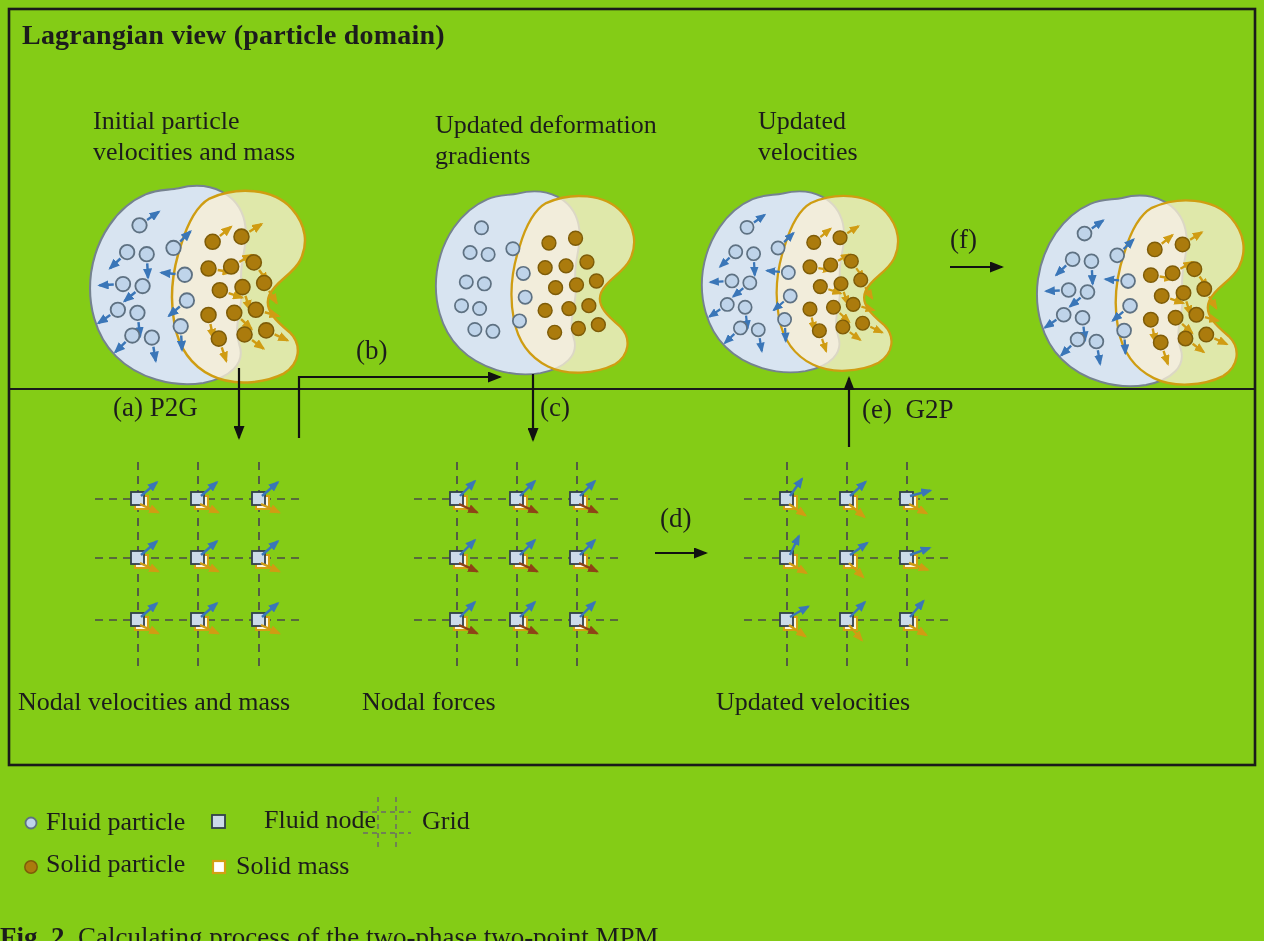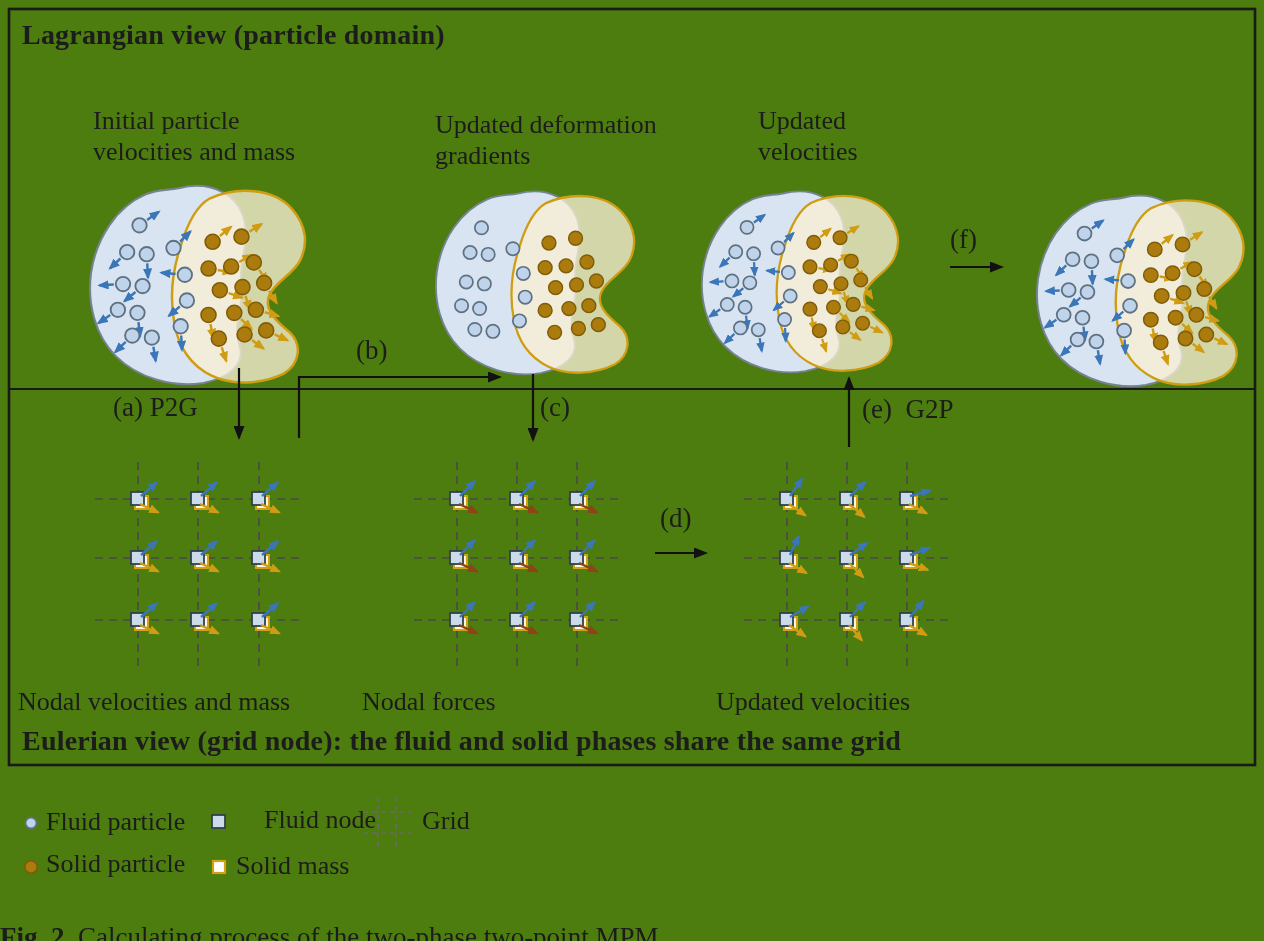--- a/index.html
+++ b/index.html
@@ -1,17 +1,17 @@
 <!DOCTYPE html>
 <html><head>
 <meta charset="utf-8">
 <style>
   html,body{margin:0;padding:0;background:#ffffff;}
   #stage{
-    position:relative;width:1264px;height:941px;background:#4d7c0f;
+    position:relative;width:1264px;height:941px;background:#84cc16;
     font-family:"Liberation Serif","DejaVu Serif",serif;color:#1c1c1c;overflow:hidden;
   }
   #fig-svg{position:absolute;left:0;top:0;width:1264px;height:941px;}
   .lbl{position:absolute;line-height:1.18;}
   .view-title{font-size:28px;font-weight:bold;letter-spacing:0.2px;}
   .stage-label{font-size:26px;}
   .step-label{font-size:27px;white-space:pre;}
   .grid-label{font-size:26px;margin-top:6px;}
   .legend-label{font-size:26px;}
   .caption{position:absolute;left:0;right:0;top:906px;font-size:27px;margin-top:16px;}
@@ -411,21 +411,20 @@
   <div class="lbl step-label" style="left:356px;top:335px;">(b)</div>
   <div class="lbl step-label" style="left:540px;top:392px;">(c)</div>
   <div class="lbl step-label" style="left:660px;top:503px;">(d)</div>
   <div class="lbl step-label" style="left:862px;top:394px;">(e)  G2P</div>
   <div class="lbl step-label" style="left:950px;top:224px;">(f)</div>
 
   <div class="lbl grid-label" style="left:18px;top:681px;">Nodal velocities and mass</div>
   <div class="lbl grid-label" style="left:362px;top:681px;">Nodal forces</div>
   <div class="lbl grid-label" style="left:716px;top:681px;">Updated velocities</div>
 
-  <div class="lbl view-title" style="left:22px;top:724px;">Eulerian view (grid node): the fluid and solid phases share the same grid</div>
 
   <div class="lbl legend-label" style="left:46px;top:807px;">Fluid particle</div>
   <div class="lbl legend-label" style="left:46px;top:849px;">Solid particle</div>
   <div class="lbl legend-label" style="left:236px;top:805px;margin-left:28px;">Fluid node</div>
   <div class="lbl legend-label" style="left:236px;top:851px;">Solid mass</div>
   <div class="lbl legend-label" style="left:422px;top:806px;">Grid</div>
 
   <div class="caption">
     <span class="pre">Fig. 2.</span>
     <span> </span>

